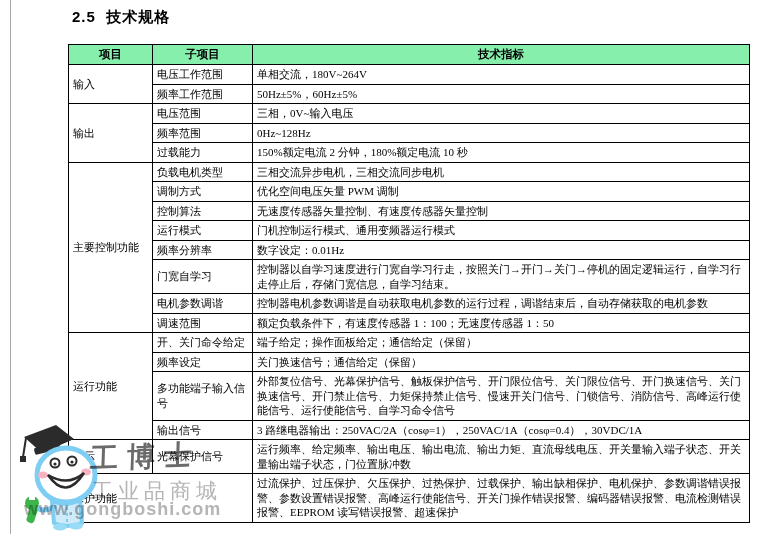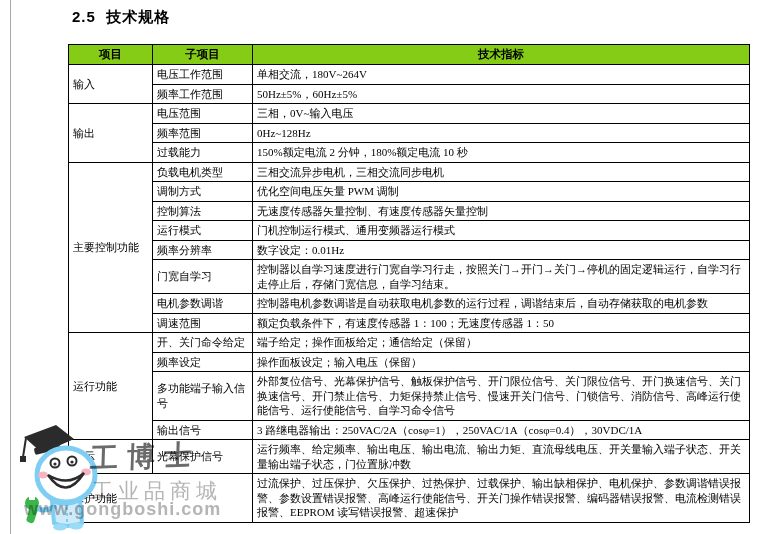--- a/index.html
+++ b/index.html
@@ -20,21 +20,21 @@
     white-space:pre;
   }
   table.spec{
     position:absolute;left:68px;top:44px;width:682px;
     border-collapse:collapse;table-layout:fixed;
     font-size:11px;line-height:14.5px;
   }
   table.spec col.c1{width:84px;}
   table.spec col.c2{width:100px;}
   table.spec th{
-    background:#84cc16;
+    background:#86efac;
     font-family:"Liberation Sans","DejaVu Sans",sans-serif;
     font-weight:bold;font-size:11.5px;
     border:1px solid #000;padding:2px 3px;height:15px;
     text-align:center;
   }
   table.spec td{
     border:1px solid #000;
     padding:2px 4px;
     vertical-align:middle;
     text-align:left;
@@ -140,21 +140,21 @@
         <td class="sub-cell">调速范围</td>
         <td class="spec-cell">额定负载条件下，有速度传感器 1：100；无速度传感器 1：50</td>
       </tr>
       <tr>
         <td class="group-cell" rowspan="4">运行功能</td>
         <td class="sub-cell">开、关门命令给定</td>
         <td class="spec-cell">端子给定；操作面板给定；通信给定（保留）</td>
       </tr>
       <tr>
         <td class="sub-cell">频率设定</td>
-        <td class="spec-cell">操作面板设定；输入电压（保留）</td>
+        <td class="spec-cell">关门换速信号；通信给定（保留）</td>
       </tr>
       <tr>
         <td class="sub-cell">多功能端子输入信号</td>
         <td class="spec-cell">外部复位信号、光幕保护信号、触板保护信号、开门限位信号、关门限位信号、开门换速信号、关门换速信号、开门禁止信号、力矩保持禁止信号、慢速开关门信号、门锁信号、消防信号、高峰运行使能信号、运行使能信号、自学习命令信号</td>
       </tr>
       <tr>
         <td class="sub-cell">输出信号</td>
         <td class="spec-cell">3 路继电器输出：250VAC/2A（cosφ=1），250VAC/1A（cosφ=0.4），30VDC/1A</td>
       </tr>
       <tr>

